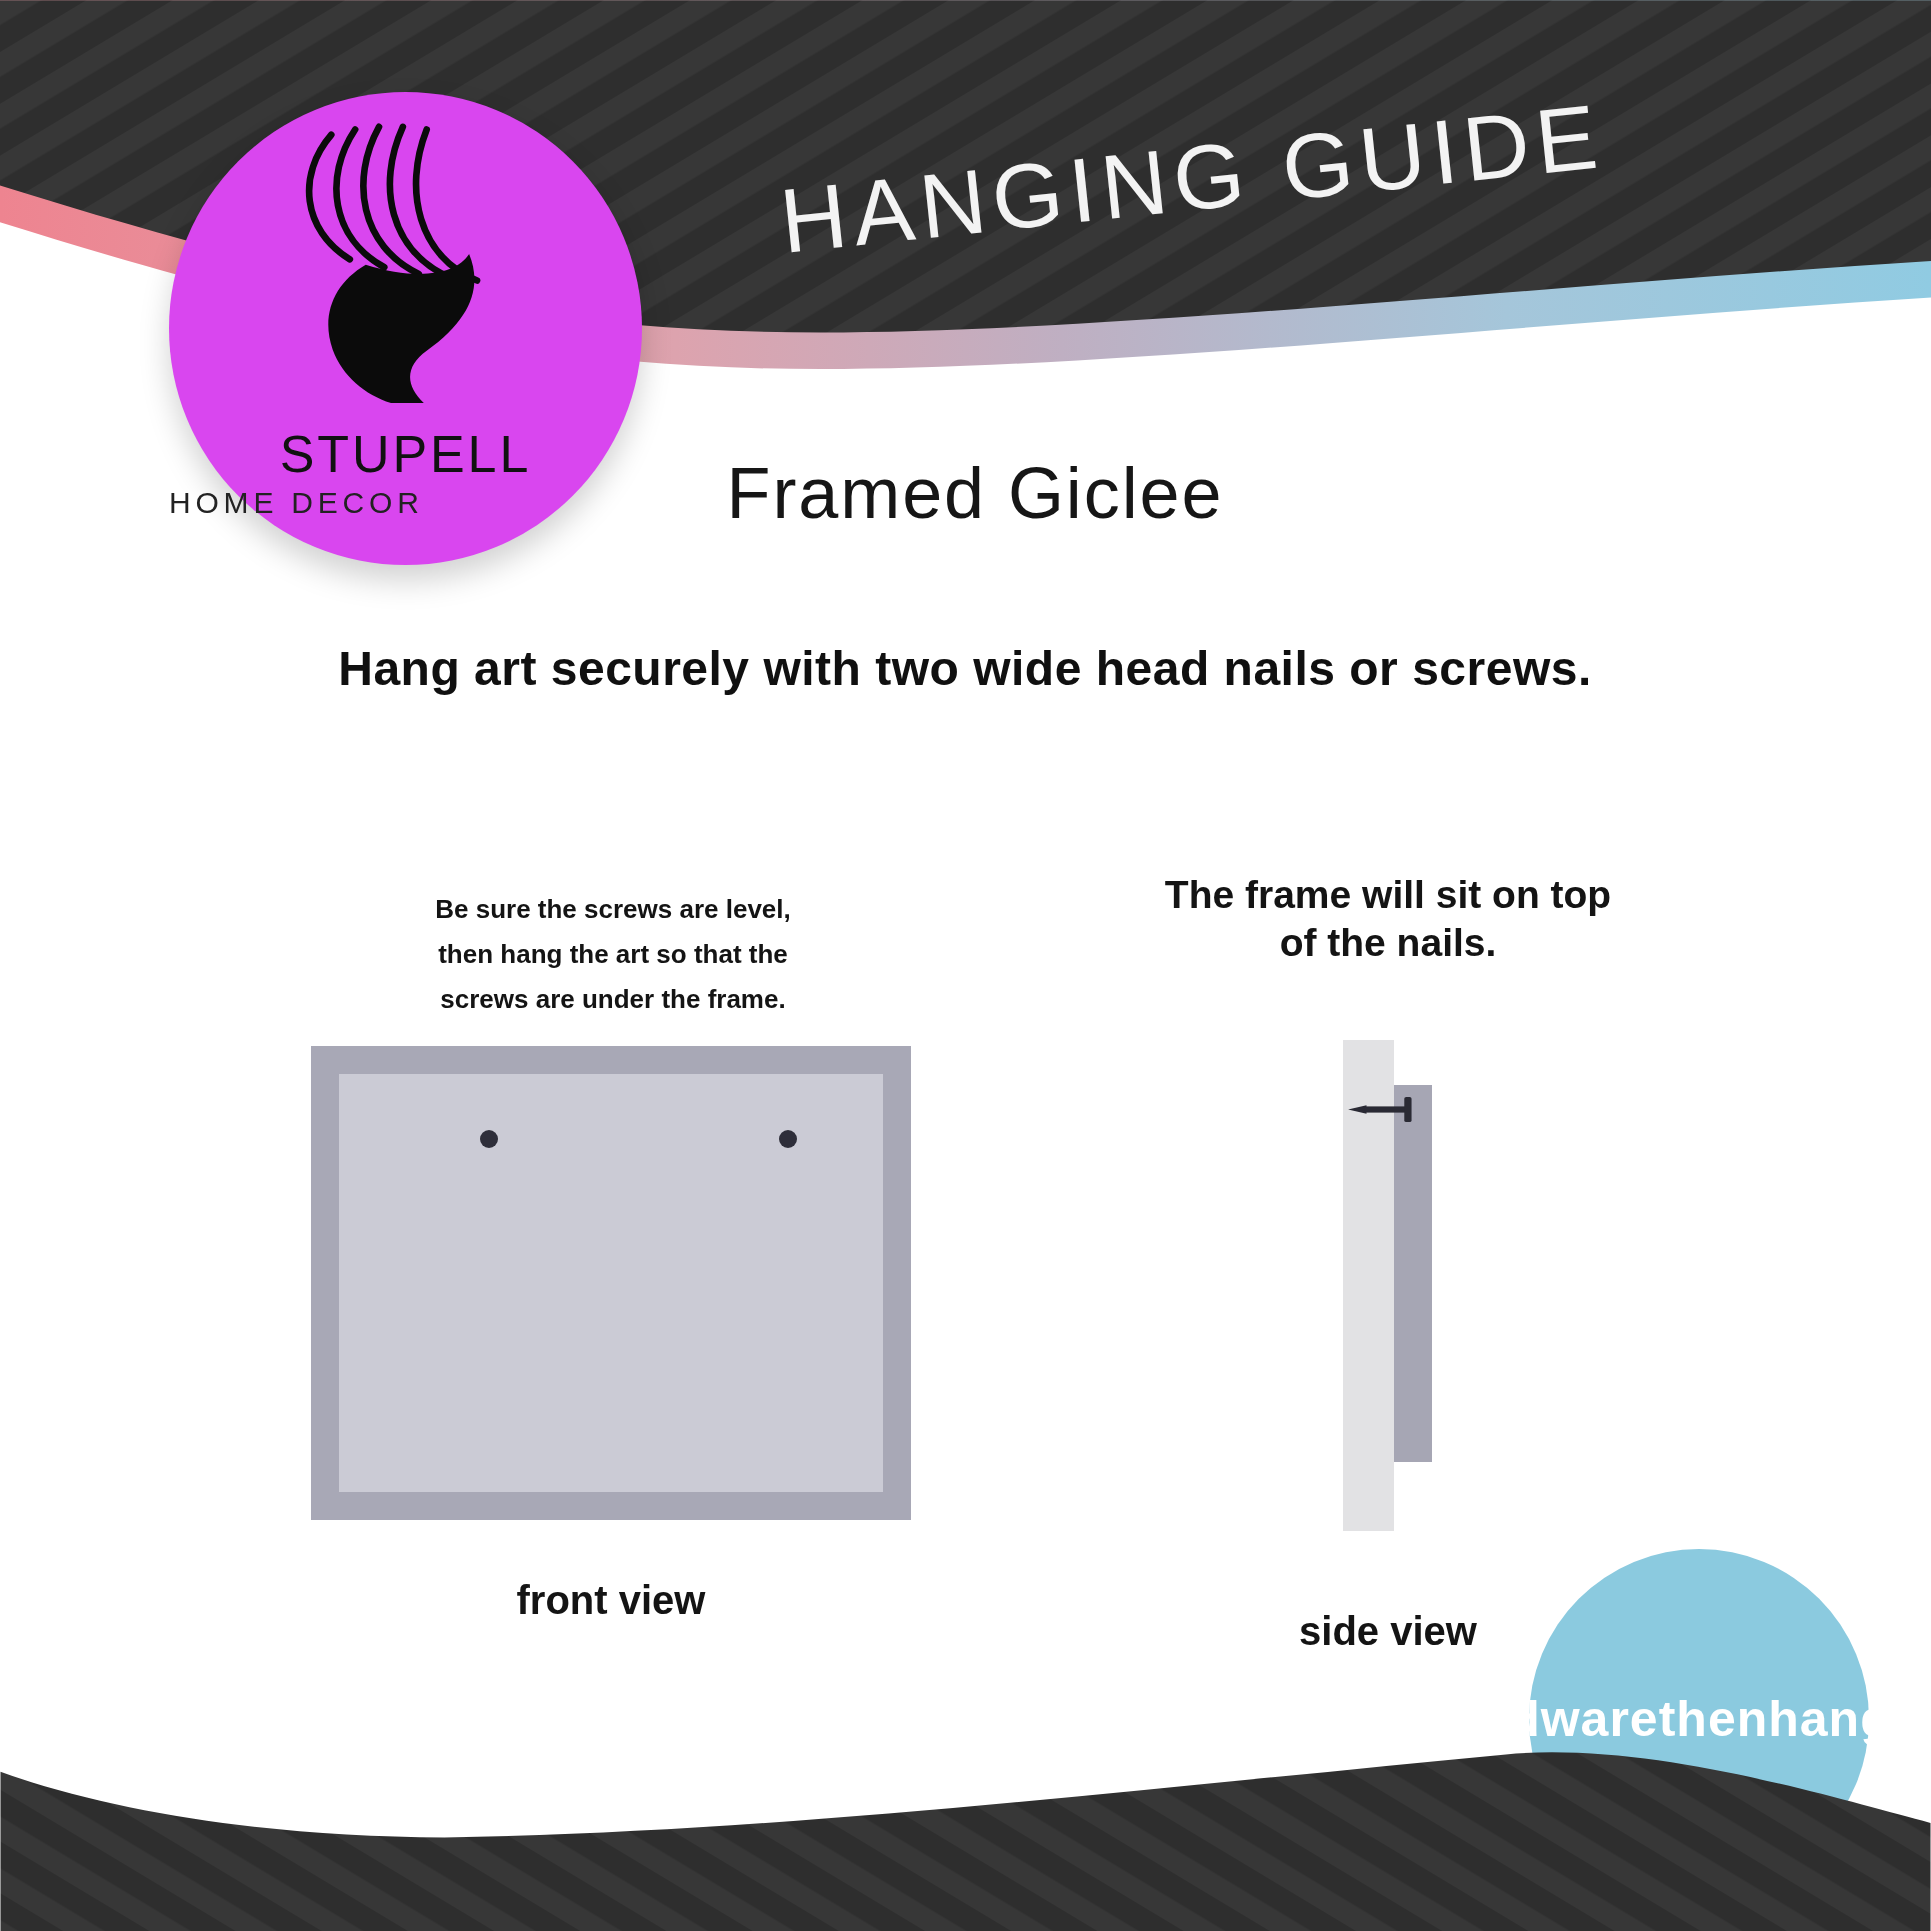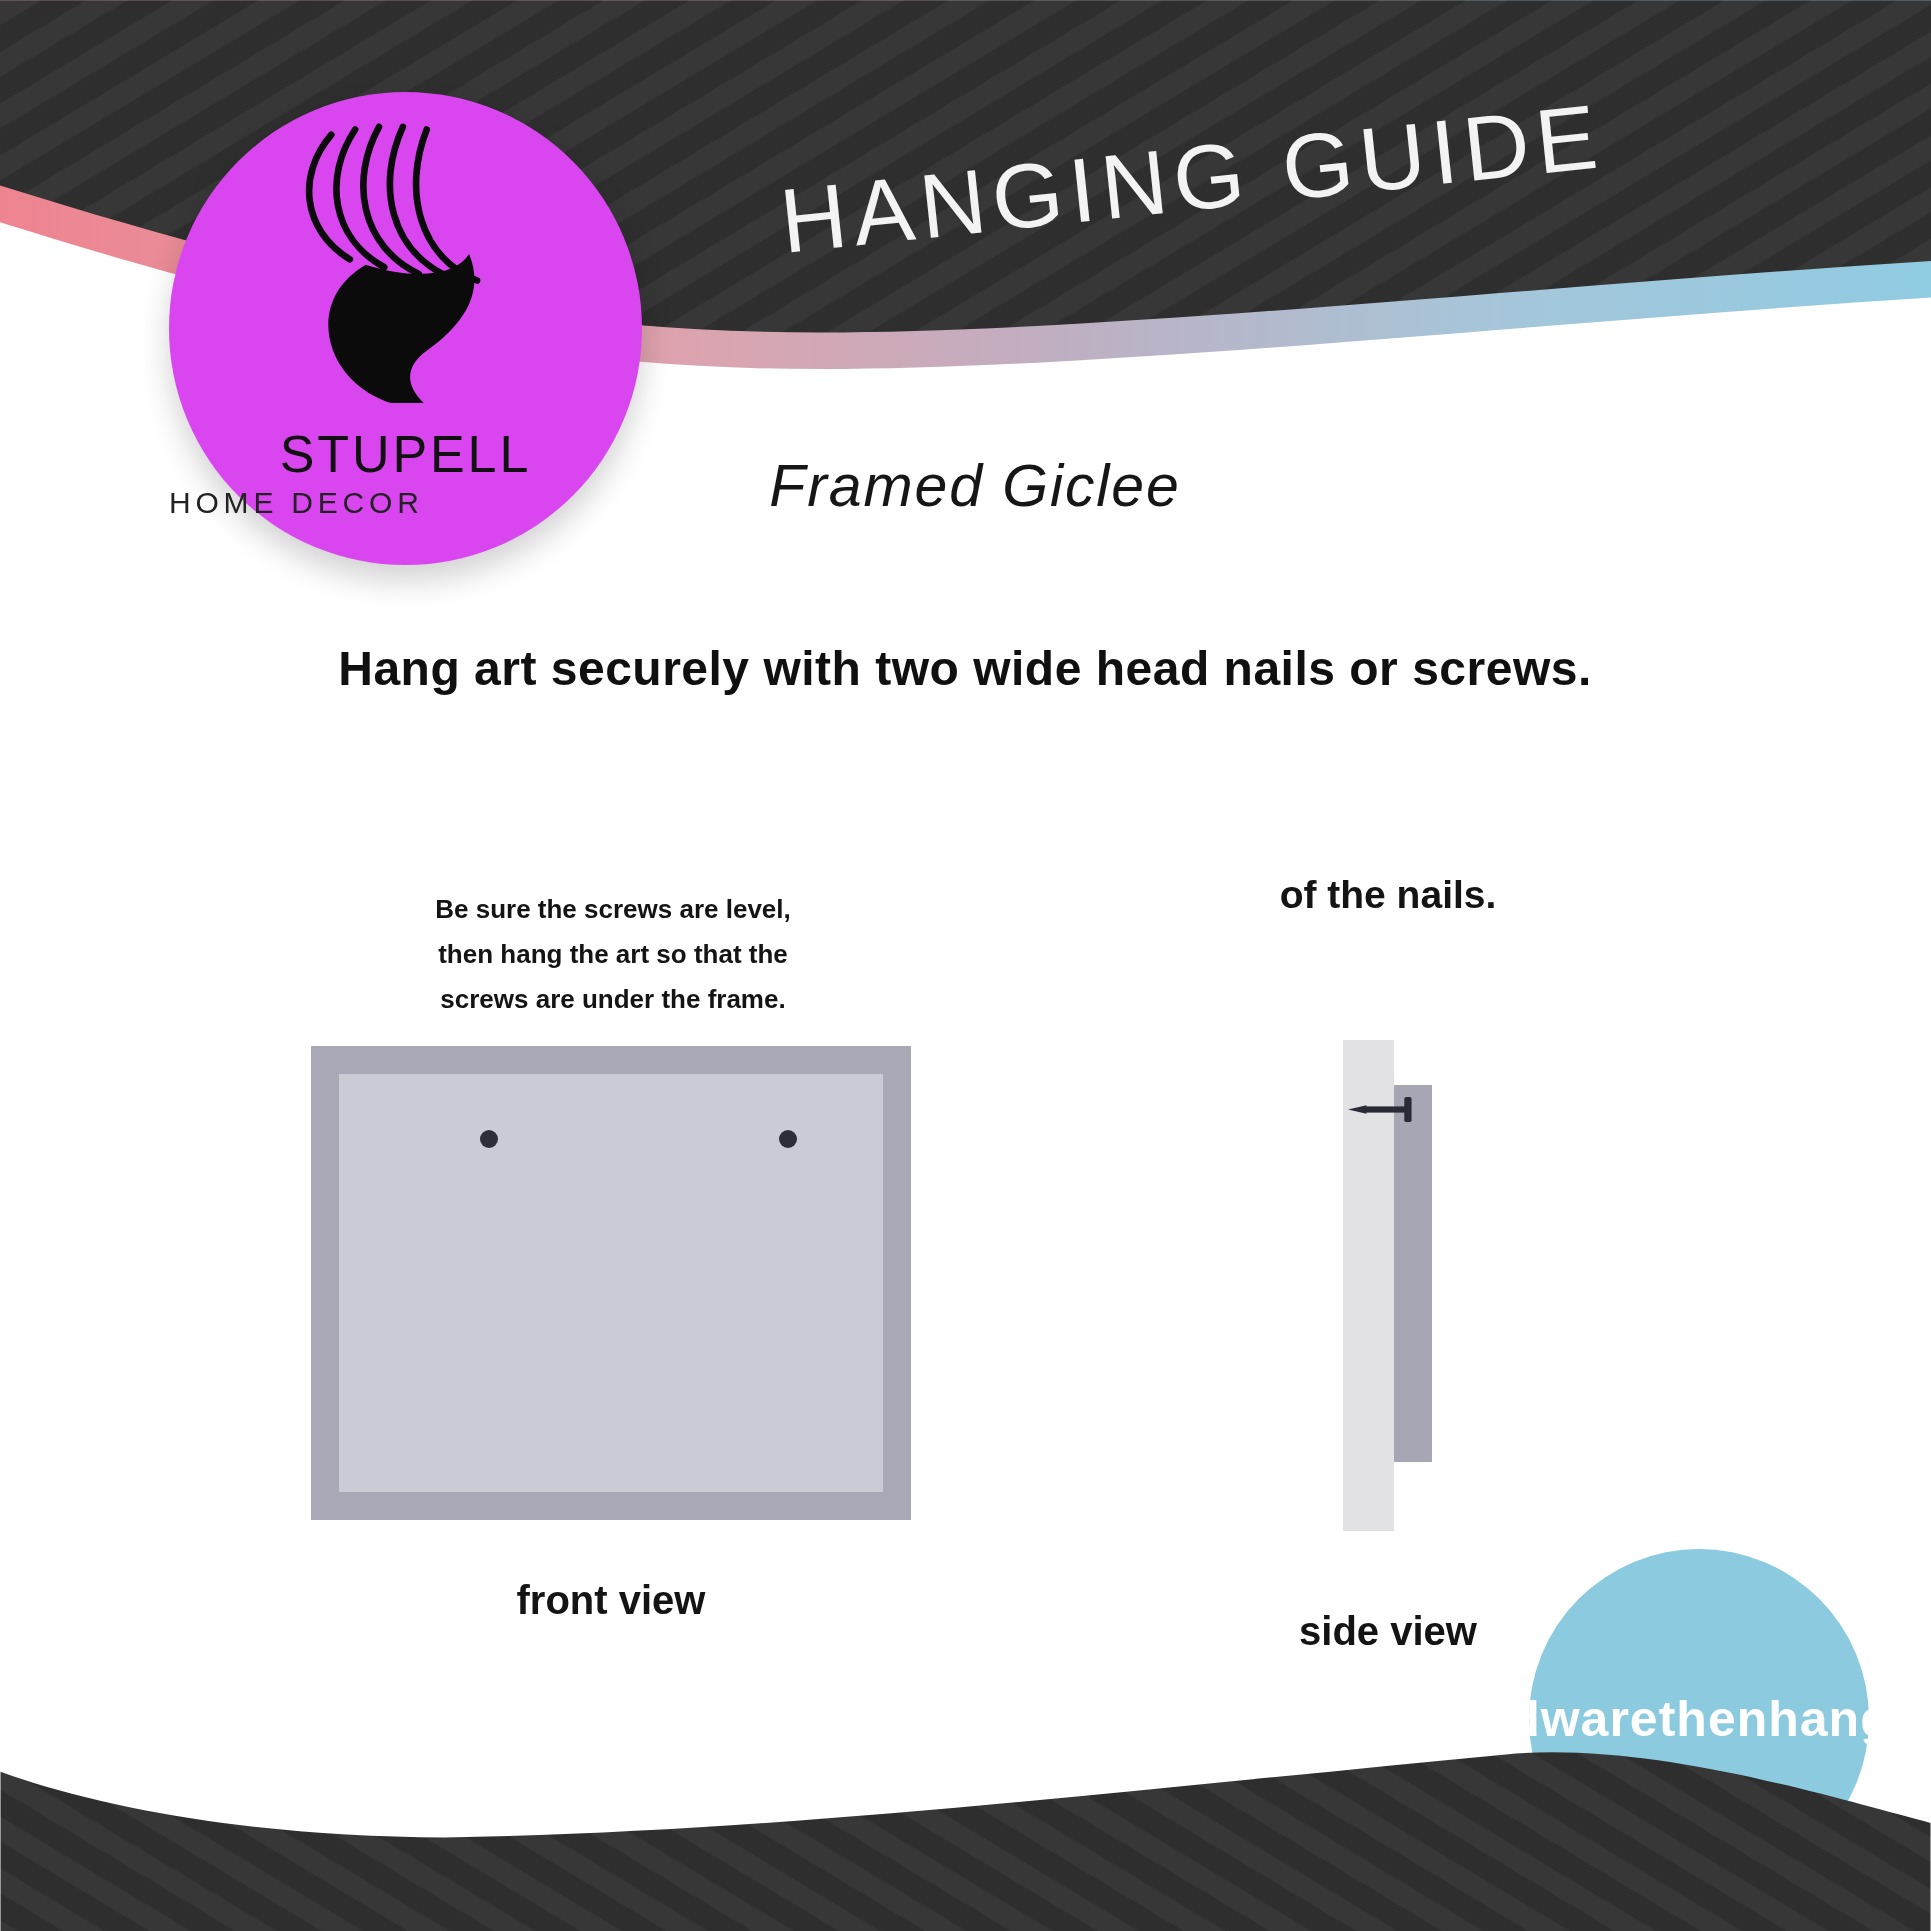--- a/index.html
+++ b/index.html
@@ -29,21 +29,21 @@
     font-size:52px;font-weight:400;letter-spacing:2.9px;color:#111111;
   }
   .logo-tagline{
     position:absolute;left:0;top:394px;width:473px;text-align:left;
     font-size:30px;font-weight:400;letter-spacing:4.8px;color:#222222;
   }
 
   
   .product-title{
     position:absolute;left:589px;top:452px;width:772px;text-align:center;
-    font-size:59px;font-weight:400;letter-spacing:1.9px;color:#161616;white-space:nowrap;font-style:italic;
+    font-size:72px;font-weight:400;letter-spacing:1.9px;color:#161616;white-space:nowrap;
   }
   .intro-text{
     position:absolute;left:241px;top:641px;width:1448px;text-align:center;
     font-size:48px;font-weight:700;letter-spacing:0.5px;color:#101010;white-space:nowrap;
   }
 
   
   .instr{font-weight:700;color:#141414;text-align:center;}
   .front-instr{left:275px;top:859px;width:676px;font-size:26px;line-height:45px;position:absolute;margin-top:28px;}
   .side-instr{left:1050px;top:871px;width:676px;font-size:39px;line-height:48px;position:absolute;}
@@ -129,20 +129,21 @@
 
   <div class="intro-text">Hang art securely with two wide head nails or screws.</div>
 
   <div class="front-instr instr">
     <div>Be sure the screws are level,</div>
     <div>then hang the art so that the</div>
     <div>screws are under the frame.</div>
   </div>
 
   <div class="side-instr instr">
+    <div>The frame will sit on top</div>
     <div>of the nails.</div>
   </div>
 
   <div class="front-frame">
     <div class="screw-dot d1"></div>
     <div class="screw-dot d2"></div>
   </div>
   <div class="caption front-caption">front view</div>
 
   <div class="side-wall"></div>

